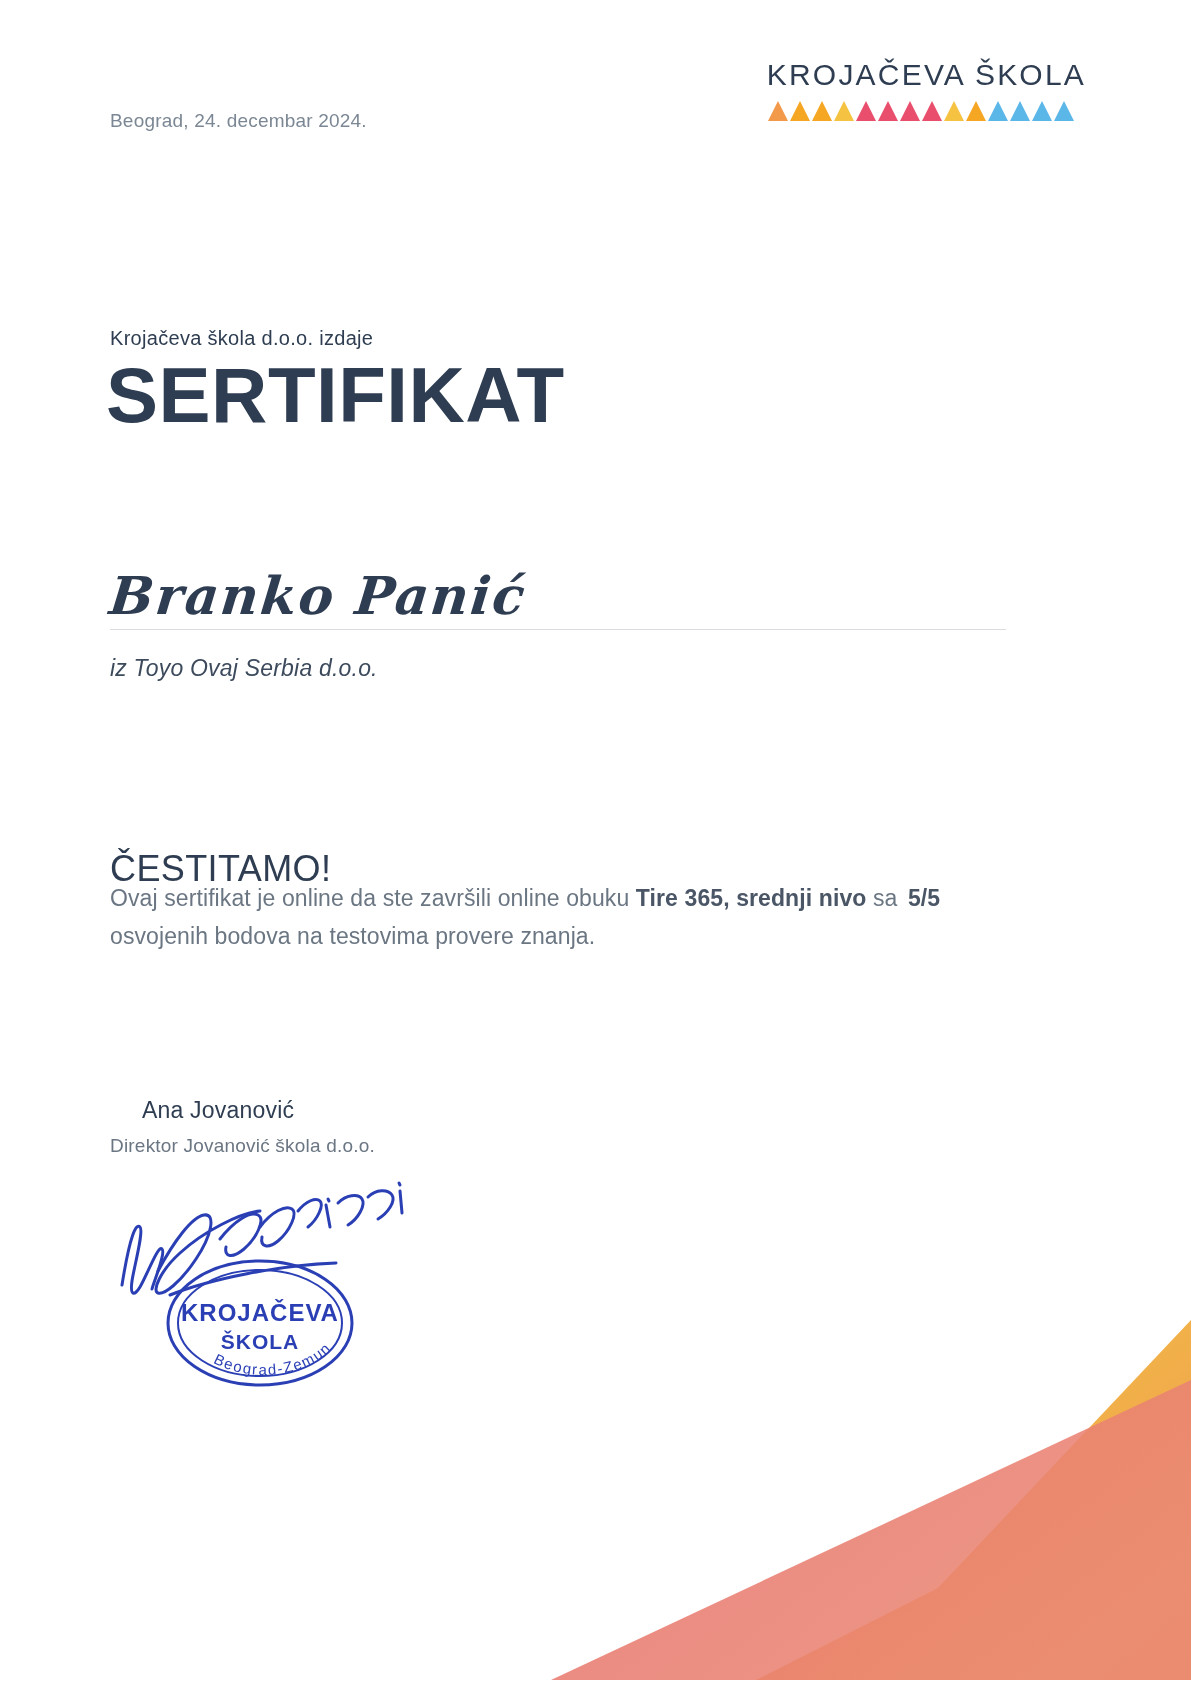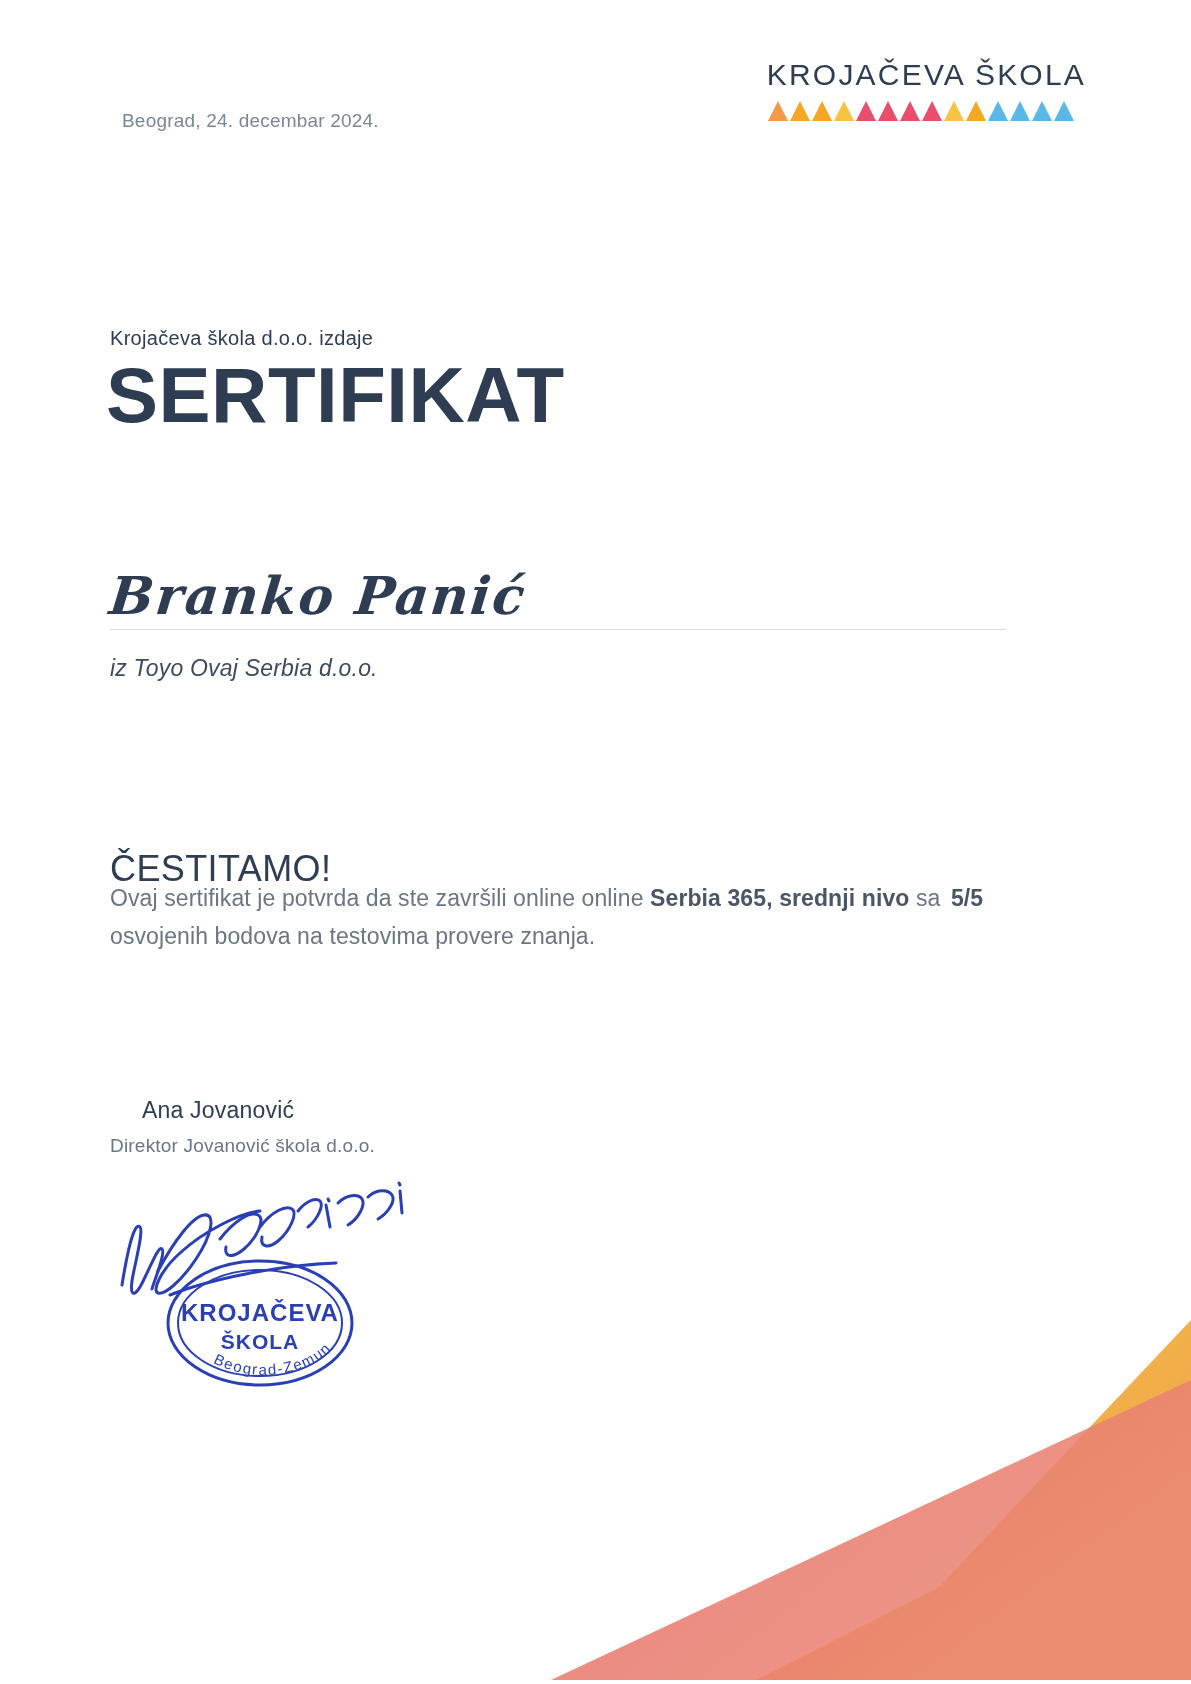--- a/index.html
+++ b/index.html
@@ -48,21 +48,21 @@
     margin-top: 7px;
     height: 22px;
     width: 318px;
     margin-left: auto;
   }
 
   
   .date-line {
     position: absolute;
     top: 110px;
-    left: 122px;
+    left: 110px;
     font-size: 19px;
     color: #7b8794;
     letter-spacing: 0.2px;
   }
 
   
   .issuer {
     position: absolute;
     top: 327px;
     left: 110px;
@@ -220,21 +220,21 @@
 
   <div class="issuer">Krojačeva škola d.o.o. izdaje</div>
   <div class="title">SERTIFIKAT</div>
 
   <div class="recipient-name">Branko Panić</div>
   <div class="recipient-rule"></div>
   <div class="recipient-company">iz Toyo Ovaj Serbia d.o.o.</div>
 
   <div class="congrats">ČESTITAMO!</div>
   <div class="body-text">
-    <span>Ovaj sertifikat je potvrda da ste završili online online </span><b>Serbia 365, srednji nivo</b><span> sa </span><span class="score">5/5</span><span> osvojenih bodova na testovima provere znanja.</span>
+    <span>Ovaj sertifikat je online da ste završili online obuku </span><b>Tire 365, srednji nivo</b><span> sa </span><span class="score">5/5</span><span> osvojenih bodova na testovima provere znanja.</span>
   </div>
 
   <div class="signer-name">Ana Jovanović</div>
   <div class="signer-role">Direktor Jovanović škola d.o.o.</div>
 
   <svg class="signature-art" viewBox="0 0 330 225" aria-hidden="true">
     <g fill="none" stroke="#2b3fb5" stroke-width="3" stroke-linecap="round">
       <path d="M22,110 C30,60 36,48 40,52 C44,56 34,92 32,106 C30,120 34,122 40,112 C48,98 58,70 62,74 C66,78 54,106 52,114"></path>
       <path d="M58,96 C74,66 92,42 104,40 C116,38 112,60 96,84 C80,108 64,120 58,118 C52,116 60,96 80,78 C104,56 140,38 160,36"></path>
       <path d="M120,64 C134,46 150,36 158,40 C166,44 156,64 144,74 C132,84 124,82 126,72"></path>

